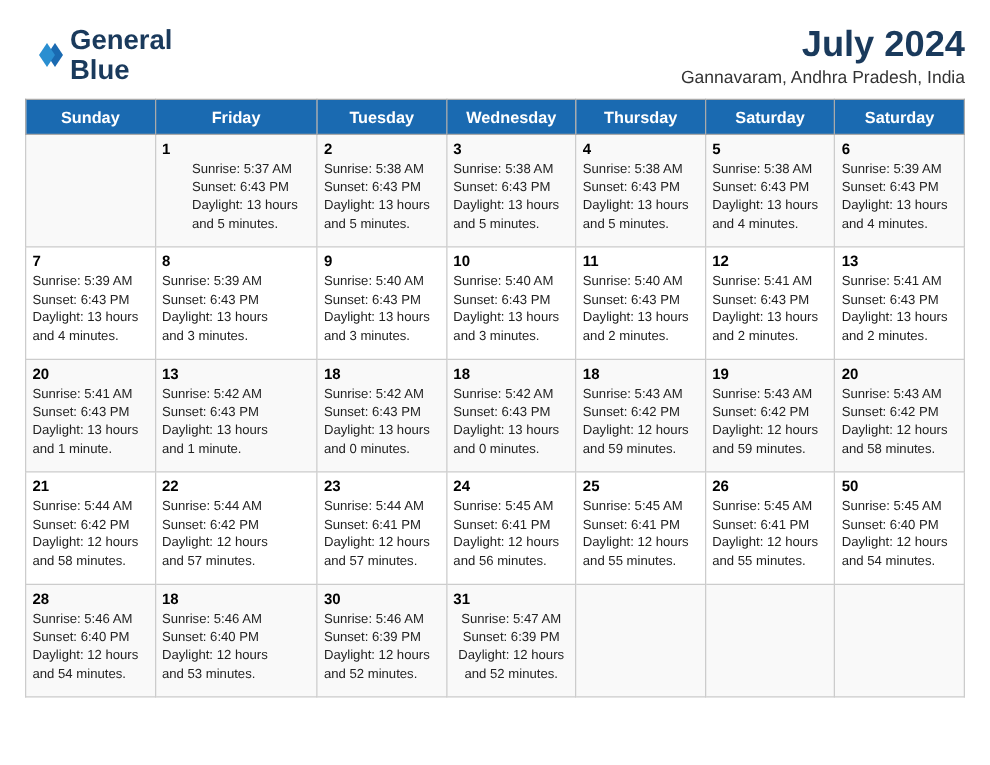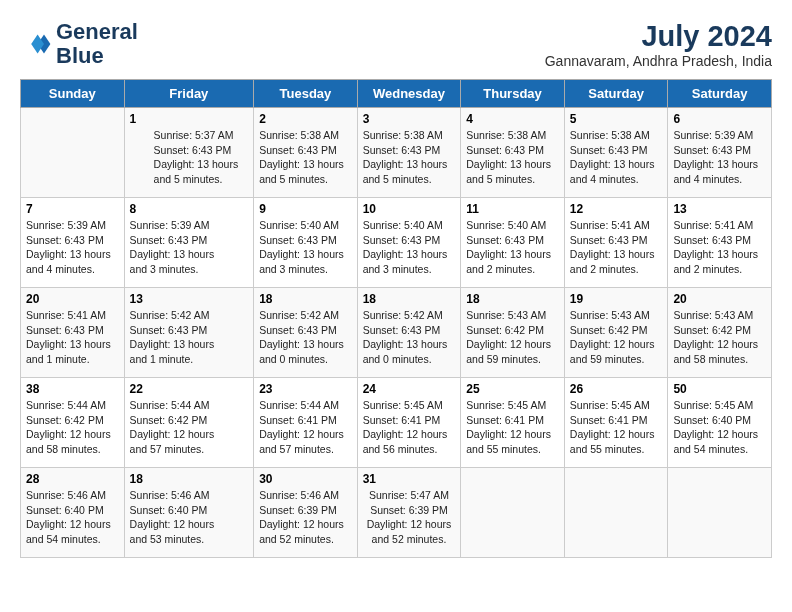--- a/index.html
+++ b/index.html
@@ -259,21 +259,21 @@
         <td>
           <span class="day-num">20</span>
           <div class="day-info" style="white-space: pre-line;">Sunrise: 5:43 AM
 Sunset: 6:42 PM
 Daylight: 12 hours
 and 58 minutes.</div>
         </td>
       </tr>
       <tr>
         <td>
-          <span class="day-num">38</span>
+          <span class="day-num">21</span>
           <div class="day-info" style="white-space: pre-line;">Sunrise: 5:44 AM
 Sunset: 6:42 PM
 Daylight: 12 hours
 and 58 minutes.</div>
         </td>
         <td>
           <span class="day-num">22</span>
           <div class="day-info" style="white-space: pre-line;">Sunrise: 5:44 AM
 Sunset: 6:42 PM
 Daylight: 12 hours

